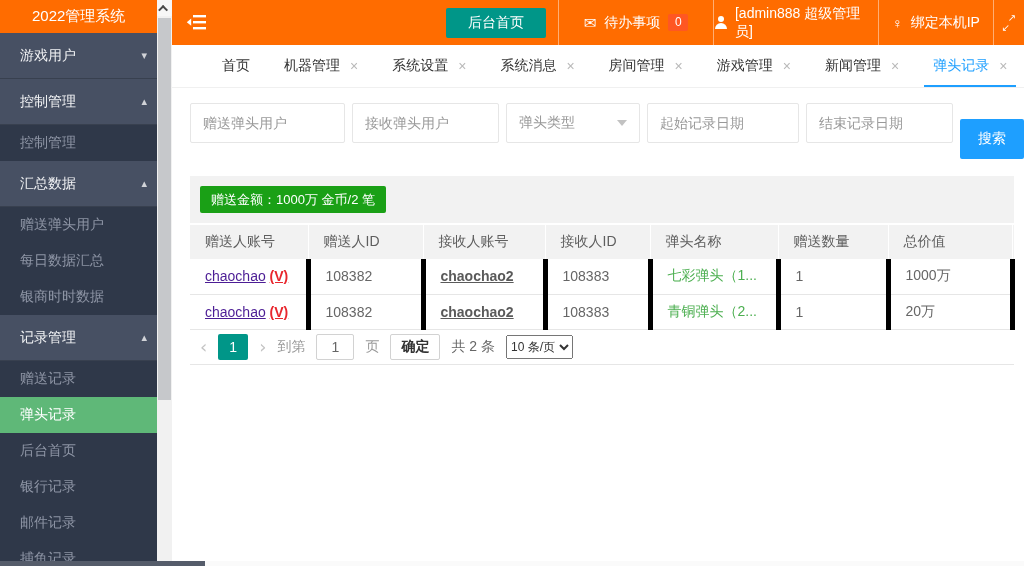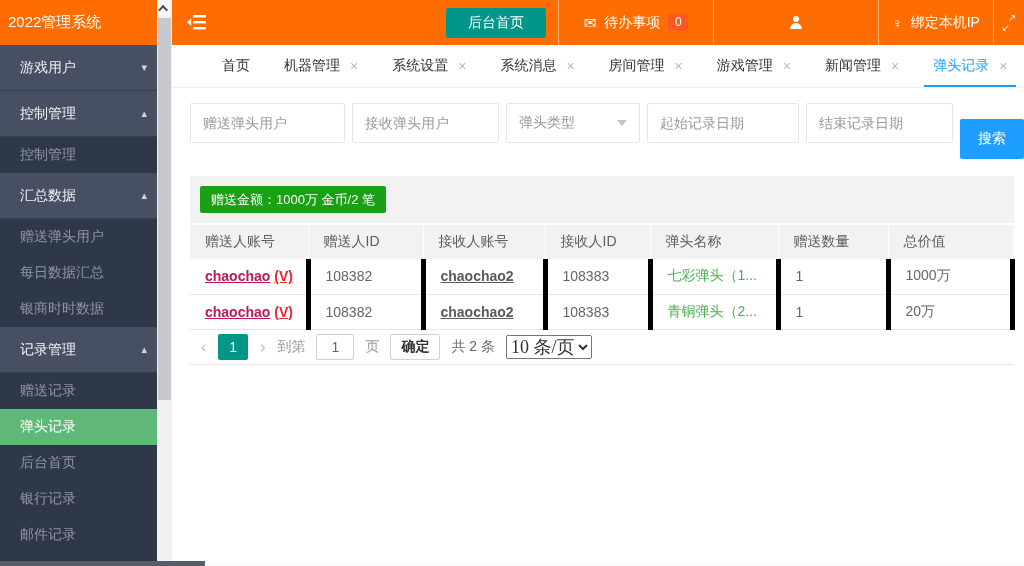--- a/index.html
+++ b/index.html
@@ -1,21 +1,21 @@
 <!DOCTYPE html>
 <html><head>
 <meta charset="utf-8">
 <style>
   * { margin:0; padding:0; box-sizing:border-box; }
   html,body { width:1024px; height:566px; overflow:hidden; }
   body { position:relative; font-family:"Liberation Sans","DejaVu Sans",sans-serif; background:#fff; font-size:14px; }
 
   
   .sidebar { position:absolute; left:0; top:0; width:157px; height:566px; background:#2F3849; z-index:2; }
-  .logo { height:45px; background:#FF6C00; color:#fff; font-size:15px; display:flex; align-items:center; padding-left:8px; }
+  .logo { height:33px; background:#FF6C00; color:#fff; font-size:15px; display:flex; align-items:center; padding-left:32px; }
   .side-item { display:flex; align-items:center; justify-content:space-between; padding:0 10px 0 20px; cursor:pointer; }
   .side-item.parent { height:46px; background:#475063; color:#f2f3f5; border-bottom:1px solid rgba(0,0,0,0.2); }
   .side-item.sub { height:36px; background:#2F3849; color:#8E95A5; }
   .side-item.sub.active { background:#5FB878; color:#fff; }
   .caret { font-size:11px; color:rgba(255,255,255,0.75); }
 
   
   .vscroll { position:absolute; left:157px; top:0; width:15px; height:566px; background:#f1f1f1; z-index:3; }
   .vscroll-up { height:16px; background:#f7f7f7; display:flex; align-items:center; justify-content:center; }
   .chev-up { width:7px; height:7px; border-left:2px solid #4a4a4a; border-top:2px solid #4a4a4a; transform:rotate(45deg) translateY(2px); }
@@ -63,34 +63,34 @@
 
   
   .card { margin:17px 10px 0 18px; width:824px; }
   .toolbar { height:47px; background:#f2f2f2; padding:10px; }
   .sum-badge { display:inline-block; height:27px; line-height:27px; padding:0 11px; background:#1AA016; color:#fff; font-size:13px; border-radius:2px; }
   table { width:824px; border-collapse:collapse; table-layout:fixed; border-top:2px solid #fff; }
   th { height:35px; background:#f2f2f2; color:#5e5e5e; font-weight:400; text-align:left; padding-left:15px; border-left:1px solid #fff; font-size:14px; overflow:hidden; white-space:nowrap; }
   th:first-child { border-left:none; }
   td { height:35px; padding-left:15px; border-bottom:1px solid #e6e6e6; border-left:5px solid #000000; color:#666; font-size:14px; overflow:hidden; white-space:nowrap; background:#fff; }
   td:first-child { border-left:none; }
-  .user-link { color:#be185d; font-weight:700; text-decoration:underline; cursor:pointer; }
+  .user-link { color:#4c1d95; font-weight:400; text-decoration:underline; cursor:pointer; }
   .user-tag { color:#E8262D; font-weight:700; text-decoration:underline; }
   .recv-link { color:#5a5a5a; font-weight:700; text-decoration:underline; cursor:pointer; }
   .warhead { color:#4CAF50; }
 
   
   .pager { height:35px; display:flex; align-items:center; gap:11px; padding-left:10px; border-bottom:1px solid #e6e6e6; background:#fff; width:824px; }
   .pg-arrow { color:#c4c4c4; font-size:18px; line-height:1; cursor:pointer; font-family:"DejaVu Sans",sans-serif; }
   .pg-cur { width:30px; height:26px; background:#009688; color:#fff; display:flex; align-items:center; justify-content:center; border-radius:2px; cursor:pointer; }
   .pg-label { color:#999; }
   .pg-input { width:38px; height:26px; border:1px solid #d2d2d2; border-radius:2px; text-align:center; color:#666; font-size:14px; font-family:inherit; outline:none; }
   .pg-confirm { height:26px; padding:0 10px; background:#fff; border:1px solid #d2d2d2; border-radius:2px; font-weight:700; color:#333; cursor:pointer; font-size:14px; font-family:inherit; }
   .pg-total { color:#666; }
-  .pg-size { height:24px; font-size:18px; color:#333; font-family:Liberation Serif, serif; }
+  .pg-size { height:24px; font-size:12px; color:#333; font-family:Liberation Sans, sans-serif; }
 </style>
 </head>
 <body>
 
 <div class="sidebar">
   <div class="logo">2022管理系统</div>
 
   <div class="side-item parent">
     <span>游戏用户</span>
     <span class="caret">▾</span>
@@ -159,20 +159,21 @@
     </span>
     <span class="topbar-spacer"></span>
     <button class="home-btn">后台首页</button>
     <div class="top-item todo">
       <span class="envelope">✉</span>
       <span>待办事项</span>
       <span class="badge">0</span>
     </div>
     <div class="top-item admin">
       <span class="person-icon"></span>
+      <span>[admin888 超级管理员]</span>
     </div>
     <div class="top-item bindip">
       <span>♀</span>
       <span>绑定本机IP</span>
     </div>
     <div class="top-item full">
       <span class="fs-a">↗</span>
       <span class="fs-b">↙</span>
     </div>
   </div>

